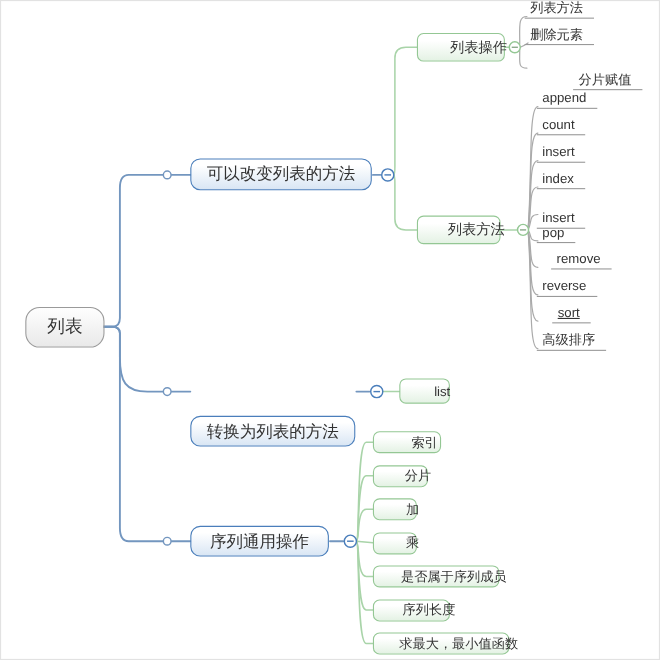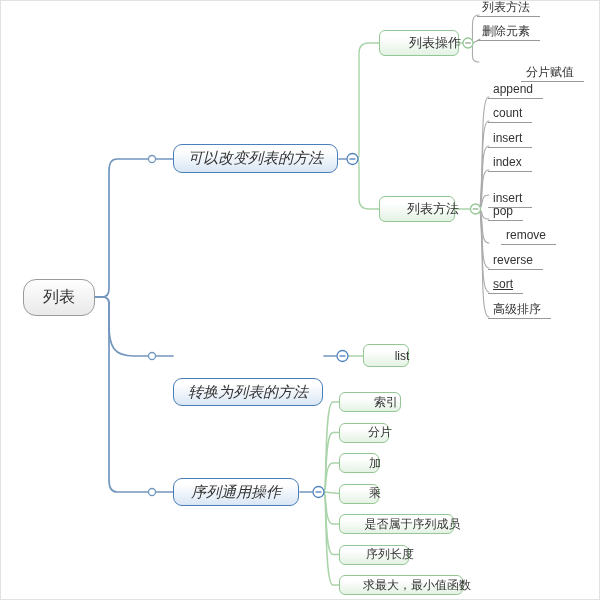--- a/index.html
+++ b/index.html
@@ -17,21 +17,20 @@
   }
   .root-node {
     border:1.5px solid #9a9a9a; border-radius:13px;
     background:linear-gradient(#fefefe,#e9e9e9);
     font-size:16px;
   }
   .blue-node {
     border:1.5px solid #4a7ebb; border-radius:9px;
     background:linear-gradient(#ffffff 20%,#d9e6f4);
     font-size:15px;
-    font-style:italic;
   }
   .green-node {
     border:1.3px solid #94c794; border-radius:6px;
     background:linear-gradient(#ffffff 25%,#e4f2e4);
     font-size:13px;
     padding-left:32px;
   }
   .green-child { font-size:12px; }
   .leaf {
     position:absolute; border-bottom:1.2px solid #999;
@@ -143,21 +142,21 @@
   <div class="leaf" style="left:476px; top:64px;margin-left:44px;">分片赋值</div>
 
   <div class="leaf" style="left:487px; top:81px;">append</div>
   <div class="leaf" style="left:487px; top:105px;">count</div>
   <div class="leaf" style="left:487px; top:130px;">insert</div>
   <div class="leaf" style="left:487px; top:154px;">index</div>
   <div class="leaf" style="left:487px; top:190px;">insert</div>
   <div class="leaf" style="left:487px; top:203px;">pop</div>
   <div class="leaf" style="left:487px; top:227px;margin-left:13px;">remove</div>
   <div class="leaf" style="left:487px; top:252px;">reverse</div>
-  <div class="leaf" style="left:487px; top:276px;text-decoration:underline;">sort</div>
+  <div class="leaf" style="left:501px; top:276px;text-decoration:underline;">sort</div>
   <div class="leaf" style="left:487px; top:301px;">高级排序</div>
 
   <div class="node green-node green-child" style="left:362px; top:343px; width:46px; height:23px;">
     <span>list</span>
   </div>
 
   <div class="node green-node green-child" style="left:338px; top:391px; width:62px; height:20px;">
     <span>索引</span>
   </div>
   <div class="node green-node green-child" style="left:338px; top:421.5px; width:50px; height:20px;">

